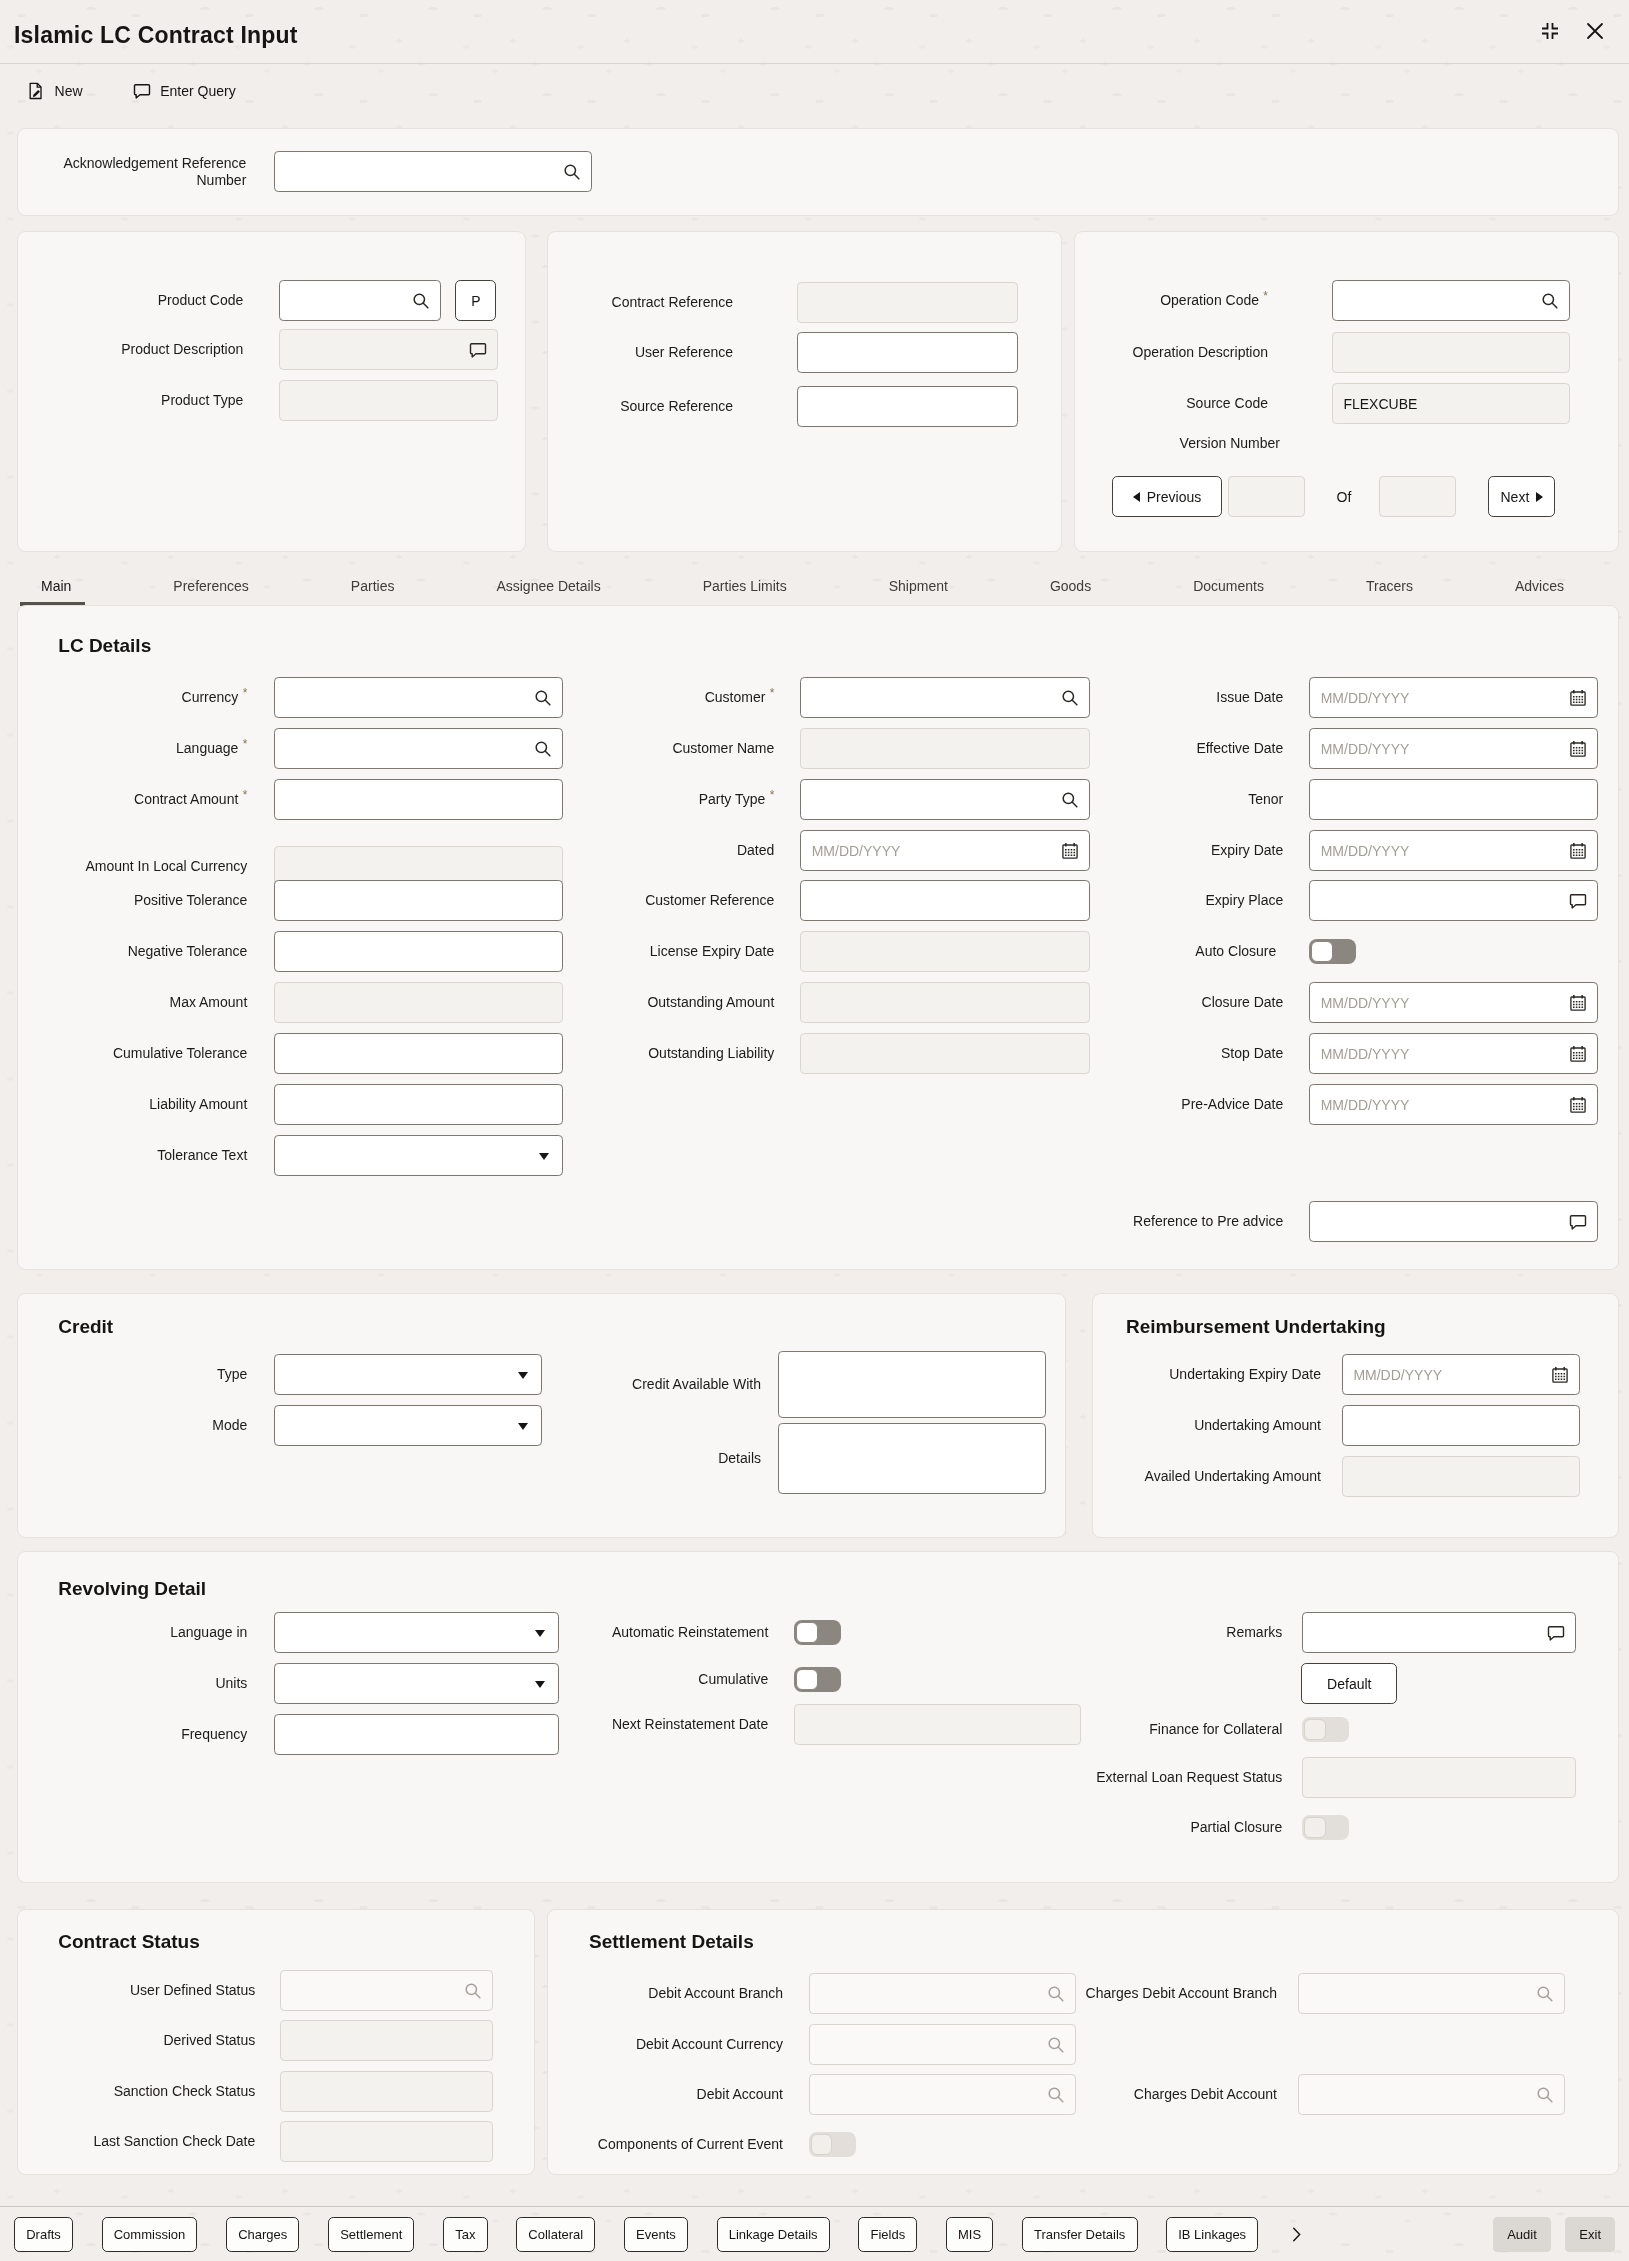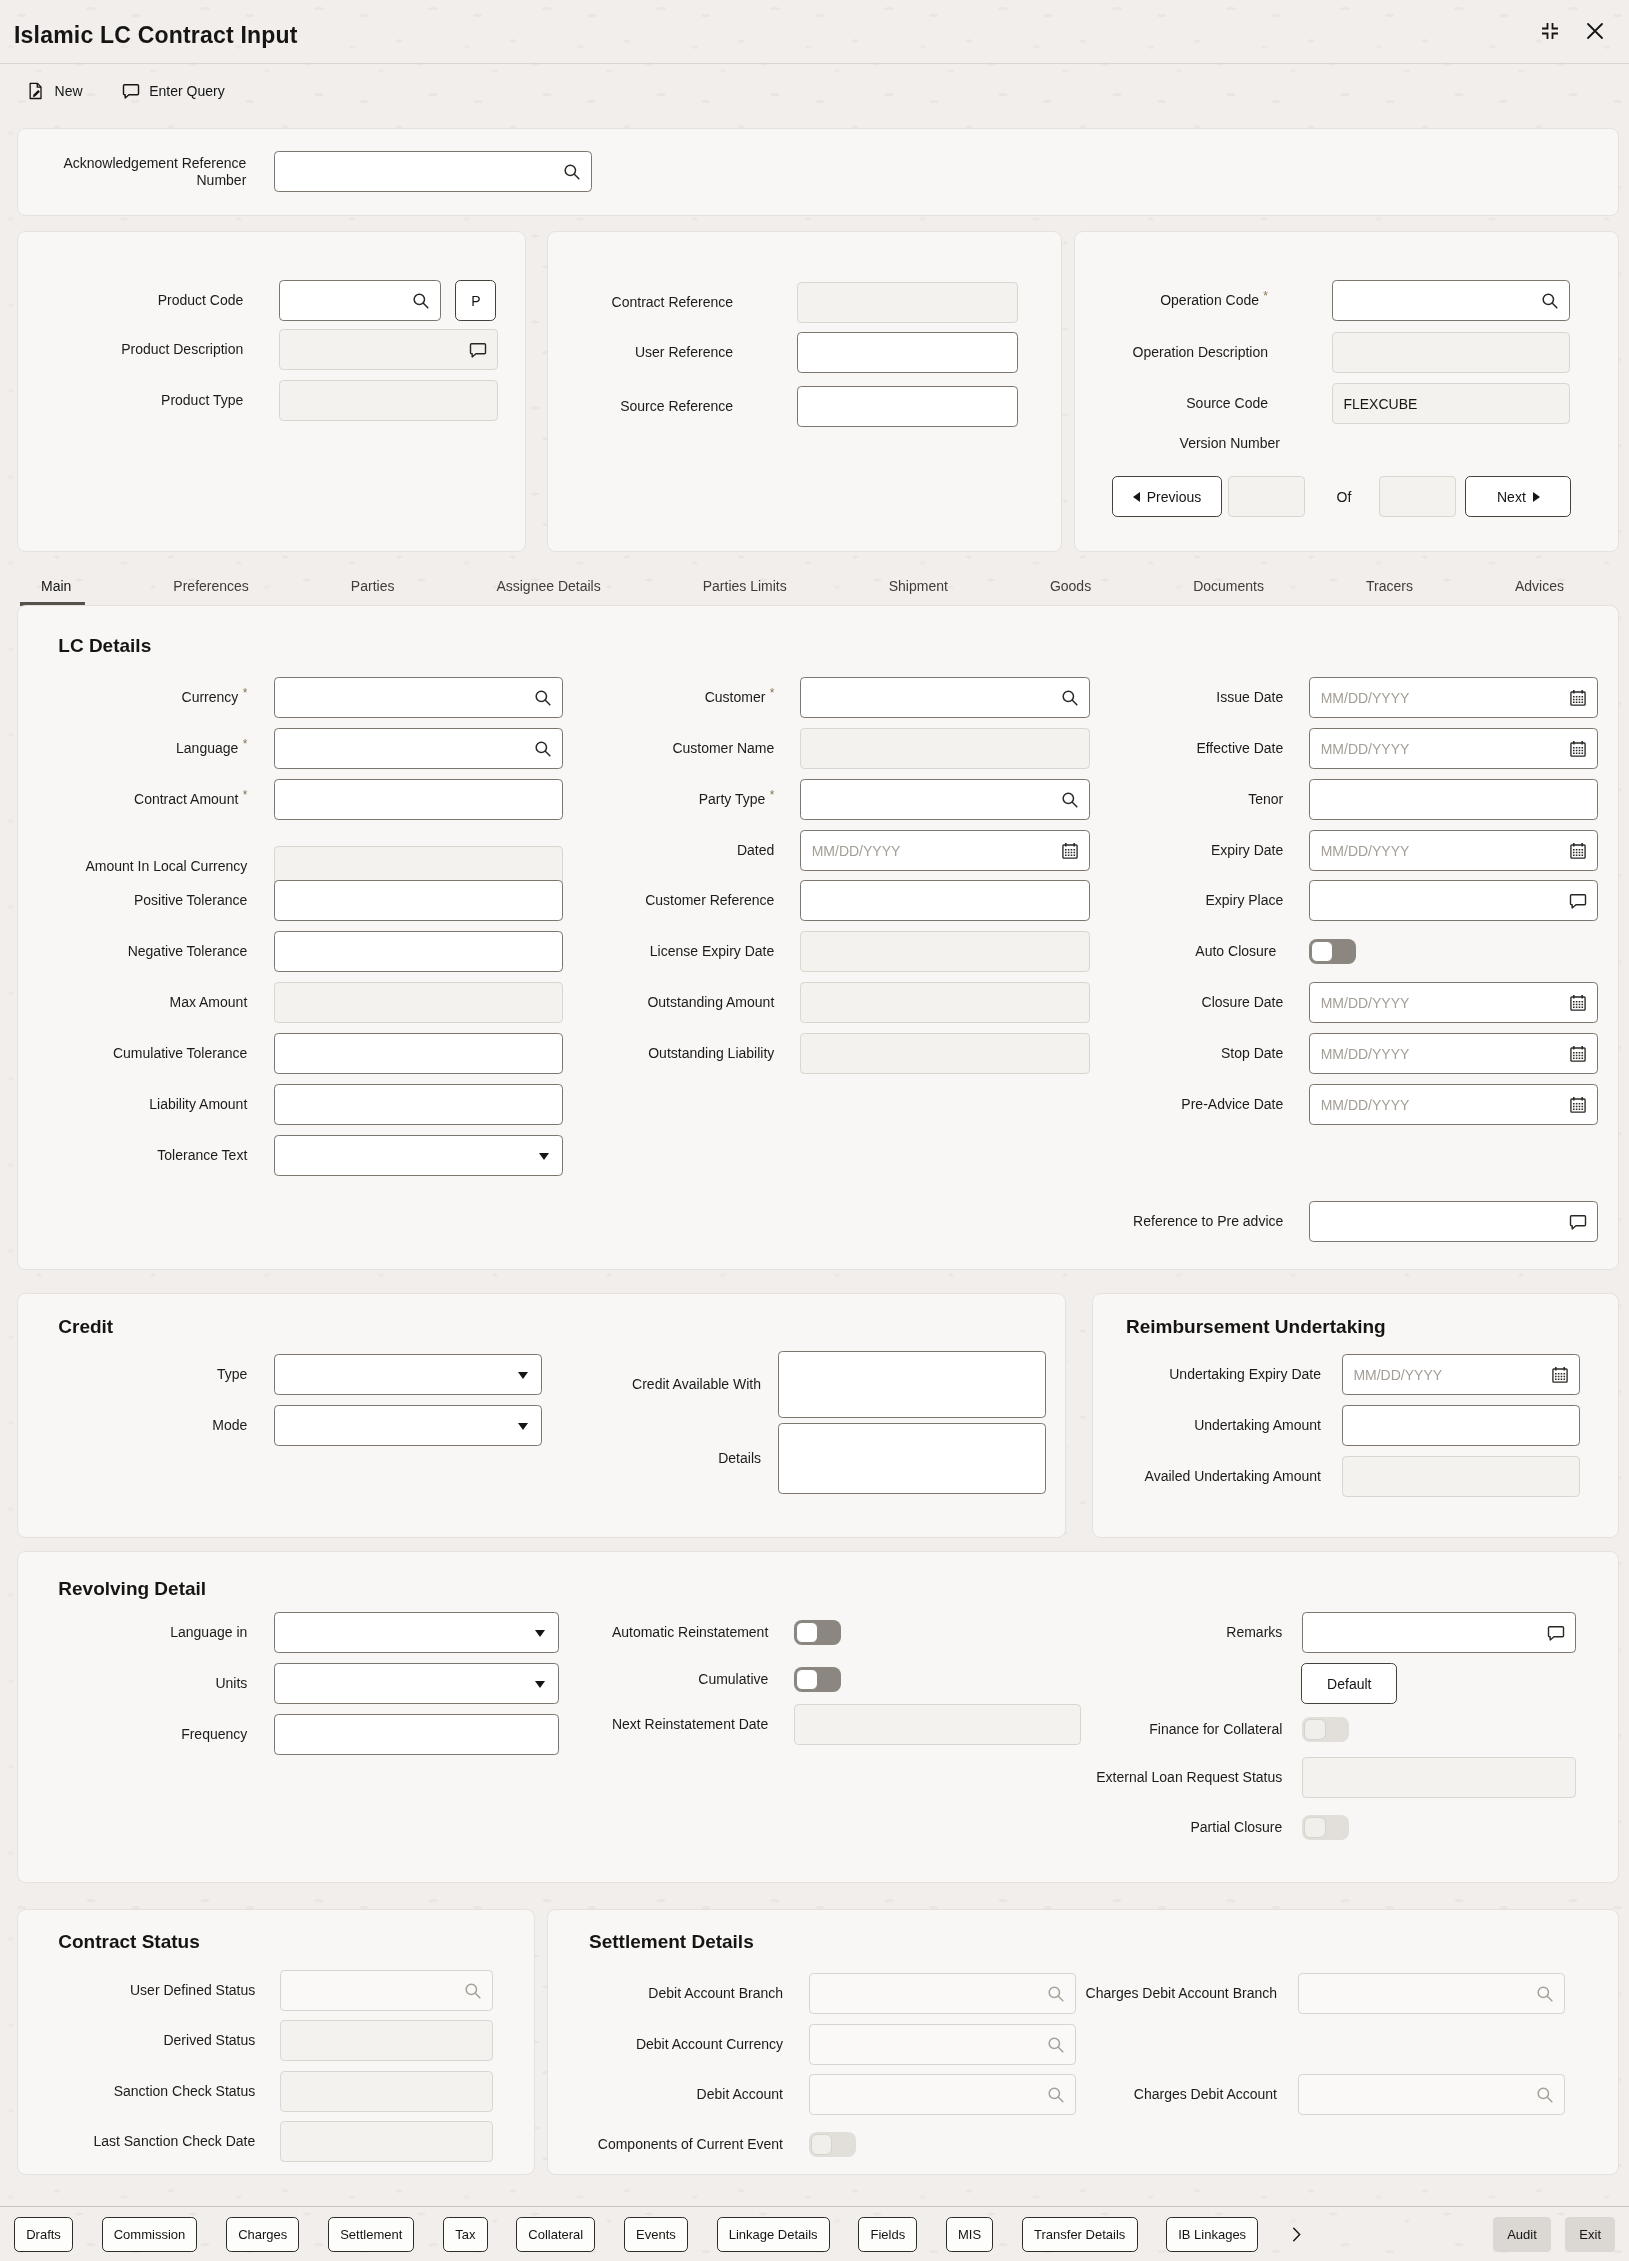--- a/index.html
+++ b/index.html
@@ -11,21 +11,21 @@
       radial-gradient(6px 2.6px at 57px 41px, rgba(95,85,72,.05) 60%, transparent 61%),
       radial-gradient(7.8px 2.6px at 91px 8.6px, rgba(95,85,72,.055) 60%, transparent 61%),
       radial-gradient(5.2px 2.6px at 39px 71px, rgba(95,85,72,.045) 60%, transparent 61%),
       radial-gradient(7.8px 2.6px at 79px 64px, rgba(95,85,72,.05) 60%, transparent 61%),
       radial-gradient(6px 2.6px at 10.4px 47px, rgba(95,85,72,.045) 60%, transparent 61%);
     background-size:114px 86px;}
   .titlebar{position:absolute;left:0;top:0;width:100%;height:63px;border-bottom:0.9px solid #d9d5d0}
   .title{position:absolute;left:14px;top:22.4px;font-size:23px;font-weight:700;letter-spacing:0.2px}
   .winbtn{position:absolute;top:19px;width:24px;height:24px;color:#161513;cursor:pointer}
   .winbtn svg{width:24px;height:24px}
-  .menubar{position:absolute;left:0;top:64px;width:100%;height:54px;display:flex;align-items:center;gap:38px;padding-left:26px;box-sizing:border-box}
+  .menubar{position:absolute;left:0;top:64px;width:100%;height:54px;display:flex;align-items:center;gap:49px;padding-left:26px;box-sizing:border-box}
   .menuitem{display:flex;align-items:center;gap:8.6px;font-size:14px;cursor:pointer}
   .menuitem svg{width:20px;height:20px;color:#161513}
   .card{position:absolute;background:#f8f7f5;border:0.9px solid #e5e1dc;border-radius:8.6px;box-sizing:border-box}
   .af{position:absolute;display:flex;align-items:center;min-height:41px}
   .lbl{font-size:14px;color:#1d1b18;line-height:16.4px;text-align:right;box-sizing:border-box;flex:none}
   .req{color:#8a7550;font-style:normal;font-size:12px;margin-left:4.3px;position:relative;top:-5.2px}
   .ctl{position:relative;height:41px;border:0.9px solid #7d766e;border-radius:4.3px;background:#fff;box-sizing:border-box;flex:none}
   .ctl input{position:absolute;inset:0;width:100%;height:100%;border:0;background:transparent;padding:0 36px 0 10.4px;box-sizing:border-box;font-family:"Liberation Sans",sans-serif;font-size:14px;color:#161513;outline:none}
   .ctl.noicon input{padding-right:10.4px}
   .ctl input::placeholder{color:#a39d95;opacity:1}
@@ -210,21 +210,21 @@
           <span class="tri-l"></span>
           <span>Previous</span>
         </button>
       <div class="ctl dis noicon" style="width:77px;margin-left:6px">
           <input disabled="" style="">
         </div>
       <span class="of" style="margin-left:26px;width:26px;text-align:center">Of</span>
       <div class="ctl dis noicon" style="width:77px;margin-left:22.4px">
           <input disabled="" style="">
         </div>
-      <button class="btn" style="width:106px;margin-left:9px">
+      <button class="btn" style="width:67px;margin-left:32px">
           <span>Next</span>
           <span class="tri-r"></span>
         </button>
     </div>
   </div>
 
   <div class="tabs">
     <span class="tab active">Main</span>
     <span class="tab">Preferences</span>
     <span class="tab">Parties</span>

